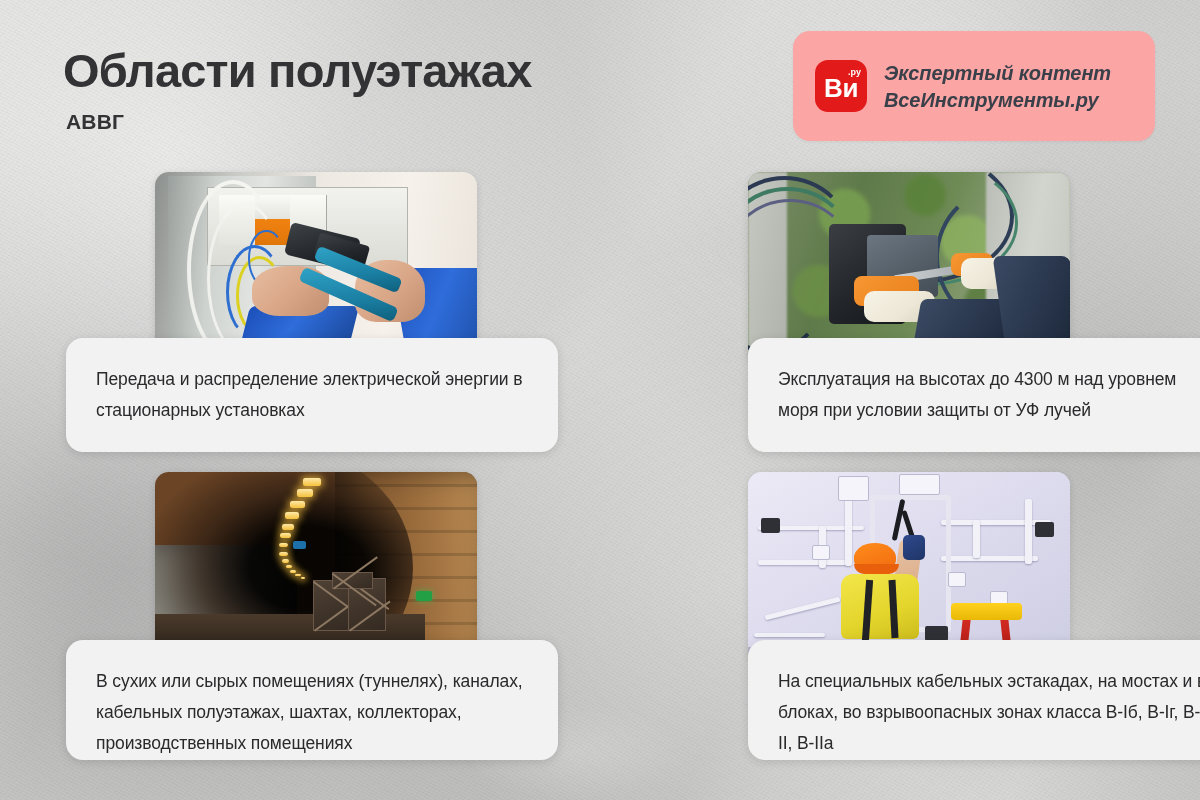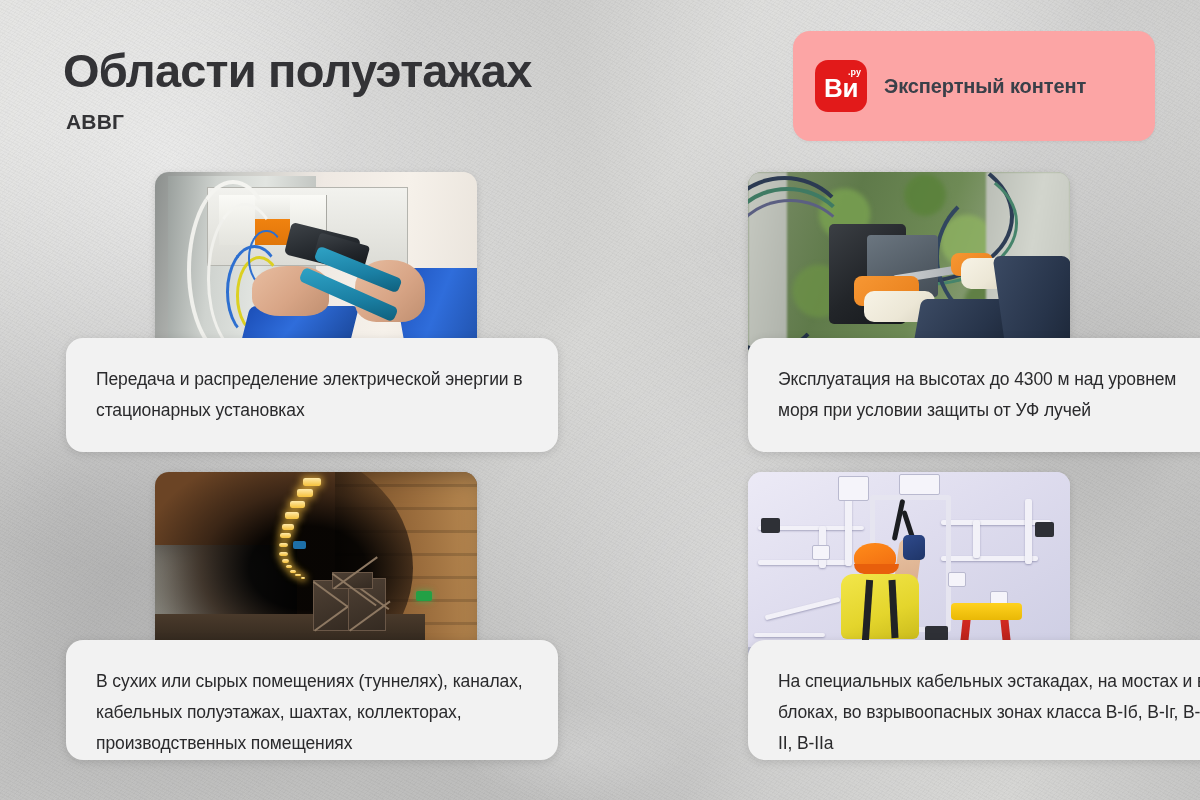--- a/index.html
+++ b/index.html
@@ -49,21 +49,21 @@
     background:#fca5a5;border-radius:17px;
     display:flex;align-items:center;gap:17px;padding:0 22px;box-sizing:border-box;
     box-shadow:0 1px 3px rgba(0,0,0,.06);}
   .badge-logo{position:relative;width:52px;height:52px;border-radius:13px;
     background:#e21a1a;flex:0 0 auto;}
   .badge-logo .vi{position:absolute;left:0;right:0;top:50%;transform:translateY(-44%);
     text-align:center;color:#fff;font-size:26px;font-weight:700;letter-spacing:-.5px;line-height:1;}
   .badge-logo .ru{position:absolute;right:6px;top:8px;color:#fff;
     font-size:9px;font-weight:700;line-height:1;}
   .badge-text{display:flex;flex-direction:column;gap:3px;}
-  .badge-line{font-size:20px;font-weight:700;color:#3a4049;letter-spacing:-.1px;line-height:1.2;}
+  .badge-line{font-size:20px;font-weight:700;color:#3a4049;letter-spacing:-.1px;line-height:1.2;font-style:italic;}
 
   
   .cell{position:absolute;}
   .cell-tl{left:66px;top:172px;}
   .cell-tr{left:748px;top:172px;}
   .cell-bl{left:66px;top:472px;}
   .cell-br{left:748px;top:472px;}
 
   .photo{position:absolute;width:322px;height:192px;border-radius:14px;overflow:hidden;
     box-shadow:0 2px 7px rgba(0,0,0,.13);}
@@ -185,20 +185,21 @@
   <div class="page-title">Области полуэтажах</div>
   <div class="page-subtitle">АВВГ</div>
 
   <div class="badge">
     <div class="badge-logo">
       <span class="vi">Ви</span>
       <span class="ru">.ру</span>
     </div>
     <div class="badge-text">
       <div class="badge-line">Экспертный контент</div>
+      <div class="badge-line">ВсеИнструменты.ру</div>
     </div>
   </div>
 
   <div class="cell cell-tl">
     <div class="photo ph1">
       <div class="panel"></div>
       <div class="panel-inner"></div>
       <div class="brk" style="left:20%;"></div>
       <div class="brk" style="left:25.5%;"></div>
       <div class="brk o" style="left:31%;"></div>

